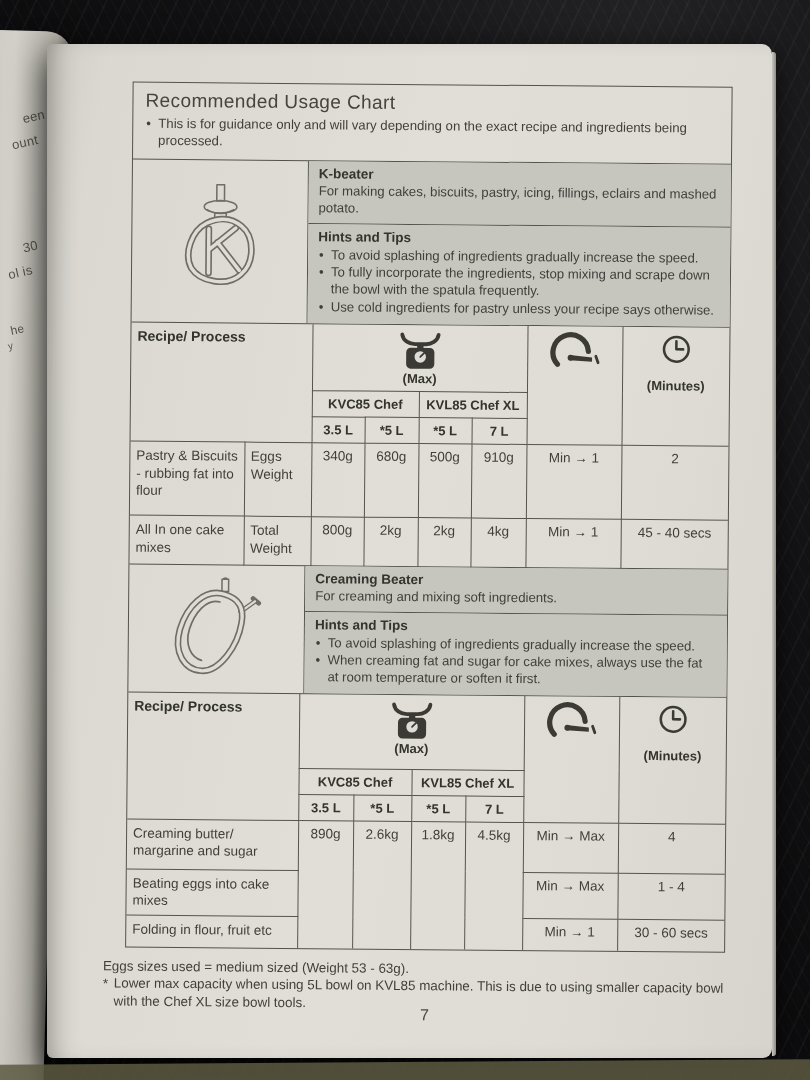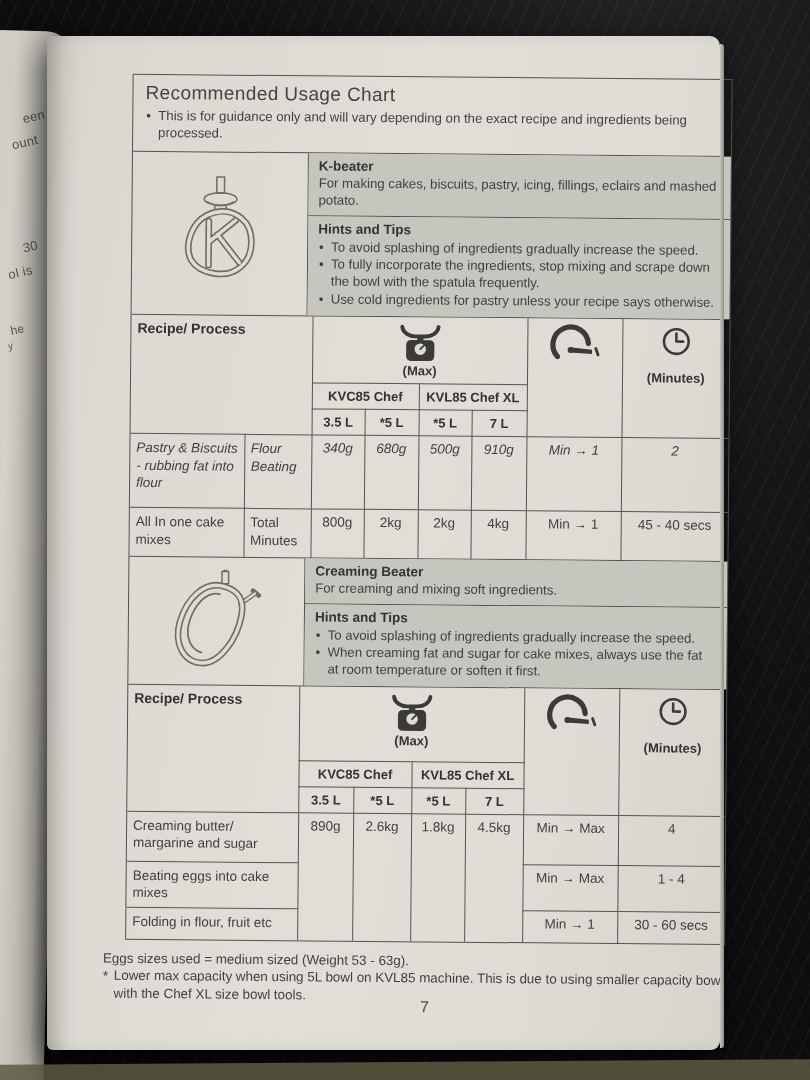--- a/index.html
+++ b/index.html
@@ -34,21 +34,21 @@
   }
   .frag.f0{ left:78px; top:78px; }
   .frag.f1{ left:68px; top:104px; }
   .frag.f2{ left:82px; top:208px; }
   .frag.f3{ left:68px; top:234px; }
   .frag.f4{ left:72px; top:292px; font-size:12px;}
   .frag.f5{ left:70px; top:310px; font-size:10px;}
 
   
   .main-page {
-    position:absolute; left:47px; top:36px; width:673px; height:1014px;
+    position:absolute; left:47px; top:44px; width:725px; height:1014px;
     background:linear-gradient(100deg,#cfcdc5 0%, #dad8d1 7%, #e0ded7 45%, #dedcd5 75%, #d6d4cd 100%);
     border-radius:6px 10px 9px 6px;
     box-shadow: 0 10px 34px rgba(0,0,0,0.9), inset 20px 0 26px -16px rgba(55,53,46,0.45);
   }
   .main-page::after { 
     content:""; position:absolute; right:-4px; top:8px; width:4px; height:99%;
     background:linear-gradient(90deg,#c8c6be,#8e8c84); border-radius:0 3px 3px 0;
   }
 
   .content { position:absolute; inset:0; transform:rotate(0.5deg); transform-origin:50% 0;
@@ -87,21 +87,21 @@
   td.rp { font-weight:bold; font-size:14px; color:#34332e; padding:6px 8px; }
   td.model { font-weight:bold; text-align:center; color:#34332e; font-size:13px; padding:3px 2px; }
   td.cap   { font-weight:bold; text-align:center; color:#34332e; font-size:13px; padding:3px 2px;margin-top:36px; }
   td.num   { text-align:center; padding-top:7px; }
   td.maxcell  { text-align:center; padding:4px 2px 2px; }
   td.maxcell .lbl { font-weight:bold; font-size:13px; color:#34332e; margin-top:1px; }
   td.speedcell { text-align:center; padding-top:12px; }
   td.timecell  { text-align:center; padding-top:9px; }
   td.timecell .lbl { font-weight:bold; font-size:13px; color:#34332e; margin-top:12px; }
   tr.h1 td { height:67px; } tr.h2 td { height:24px;margin-left:40px; } tr.h3 td { height:24px; }
-  #t1 tr.r0 td { height:74px;font-style:italic; } #t1 tr.r1 td { height:49px; }
+  #t1 tr.r0 td { height:74px; } #t1 tr.r1 td { height:49px; }
   #t2 tr.h1 td { height:74px; } #t2 tr.h2 td{ height:23px; } #t2 tr.h3 td{ height:25px; }
   #t2 tr.r0 td { height:50px; } #t2 tr.r1 td { height:46px; } #t2 tr.r2 td { height:32px; }
   td.recipe { line-height:1.3; }
 
   
   .footnotes { position:absolute; left:64px; top:916px; width:632px;
                font-size:13.4px; line-height:1.3; color:#403f3a; }
   .fn-row { display:flex; }
   .fn-marker { width:11px; flex:none; font-size:14px; }
   .page-num { position:absolute; left:86px; top:962px; width:600px; text-align:center;
@@ -210,31 +210,31 @@
             <td class="model" colspan="2">KVL85 Chef XL</td>
           </tr>
           <tr class="h3">
             <td class="cap">3.5 L</td>
             <td class="cap">*5 L</td>
             <td class="cap">*5 L</td>
             <td class="cap">7 L</td>
           </tr>
           <tr class="r0">
             <td class="recipe">Pastry &amp; Biscuits - rubbing fat into flour</td>
-            <td class="recipe">Flour Beating</td>
+            <td class="recipe">Eggs Weight</td>
             <td class="num">340g</td>
             <td class="num">680g</td>
             <td class="num">500g</td>
             <td class="num">910g</td>
             <td class="num">Min → 1</td>
             <td class="num">2</td>
           </tr>
           <tr class="r1">
             <td class="recipe">All In one cake mixes</td>
-            <td class="recipe">Total Minutes</td>
+            <td class="recipe">Total Weight</td>
             <td class="num">800g</td>
             <td class="num">2kg</td>
             <td class="num">2kg</td>
             <td class="num">4kg</td>
             <td class="num">Min → 1</td>
             <td class="num">45 - 40 secs</td>
           </tr>
         </tbody>
           </table>
 

